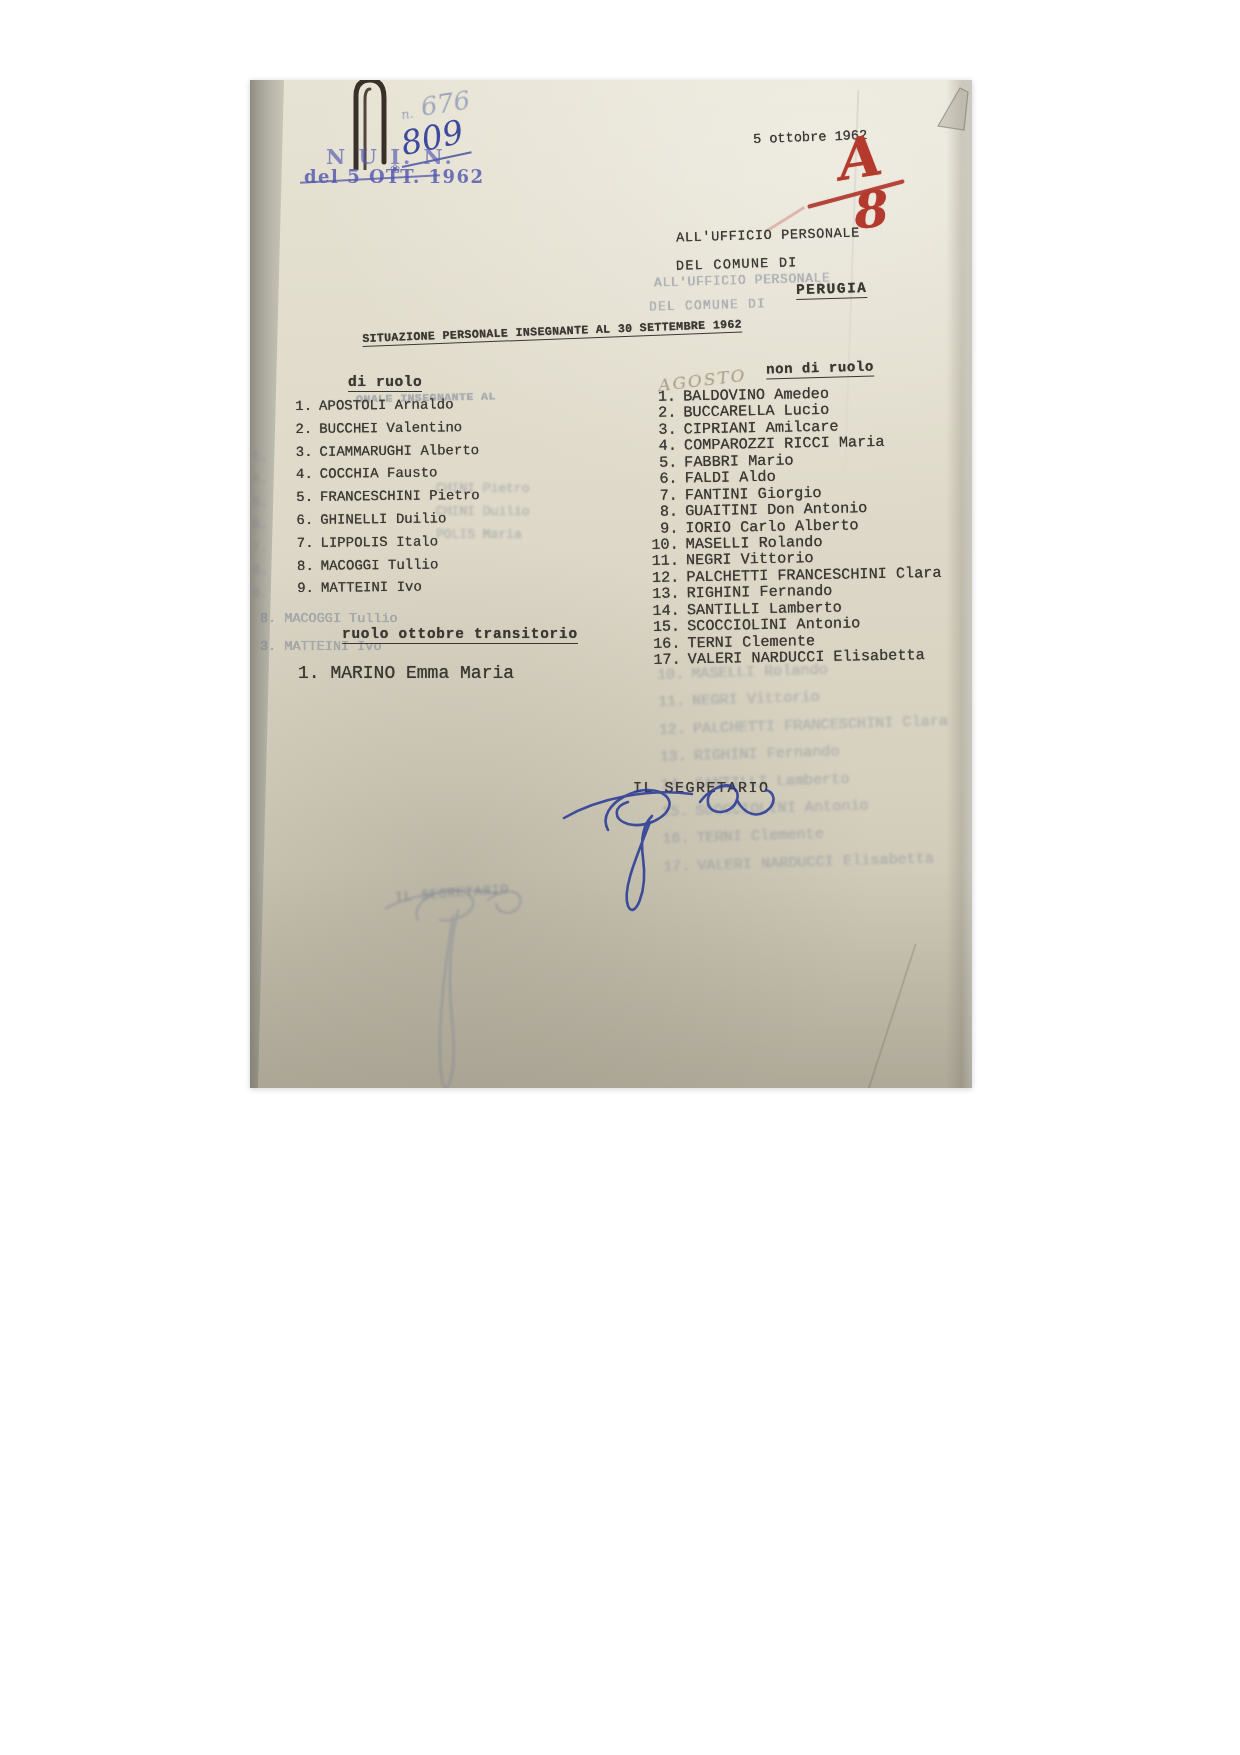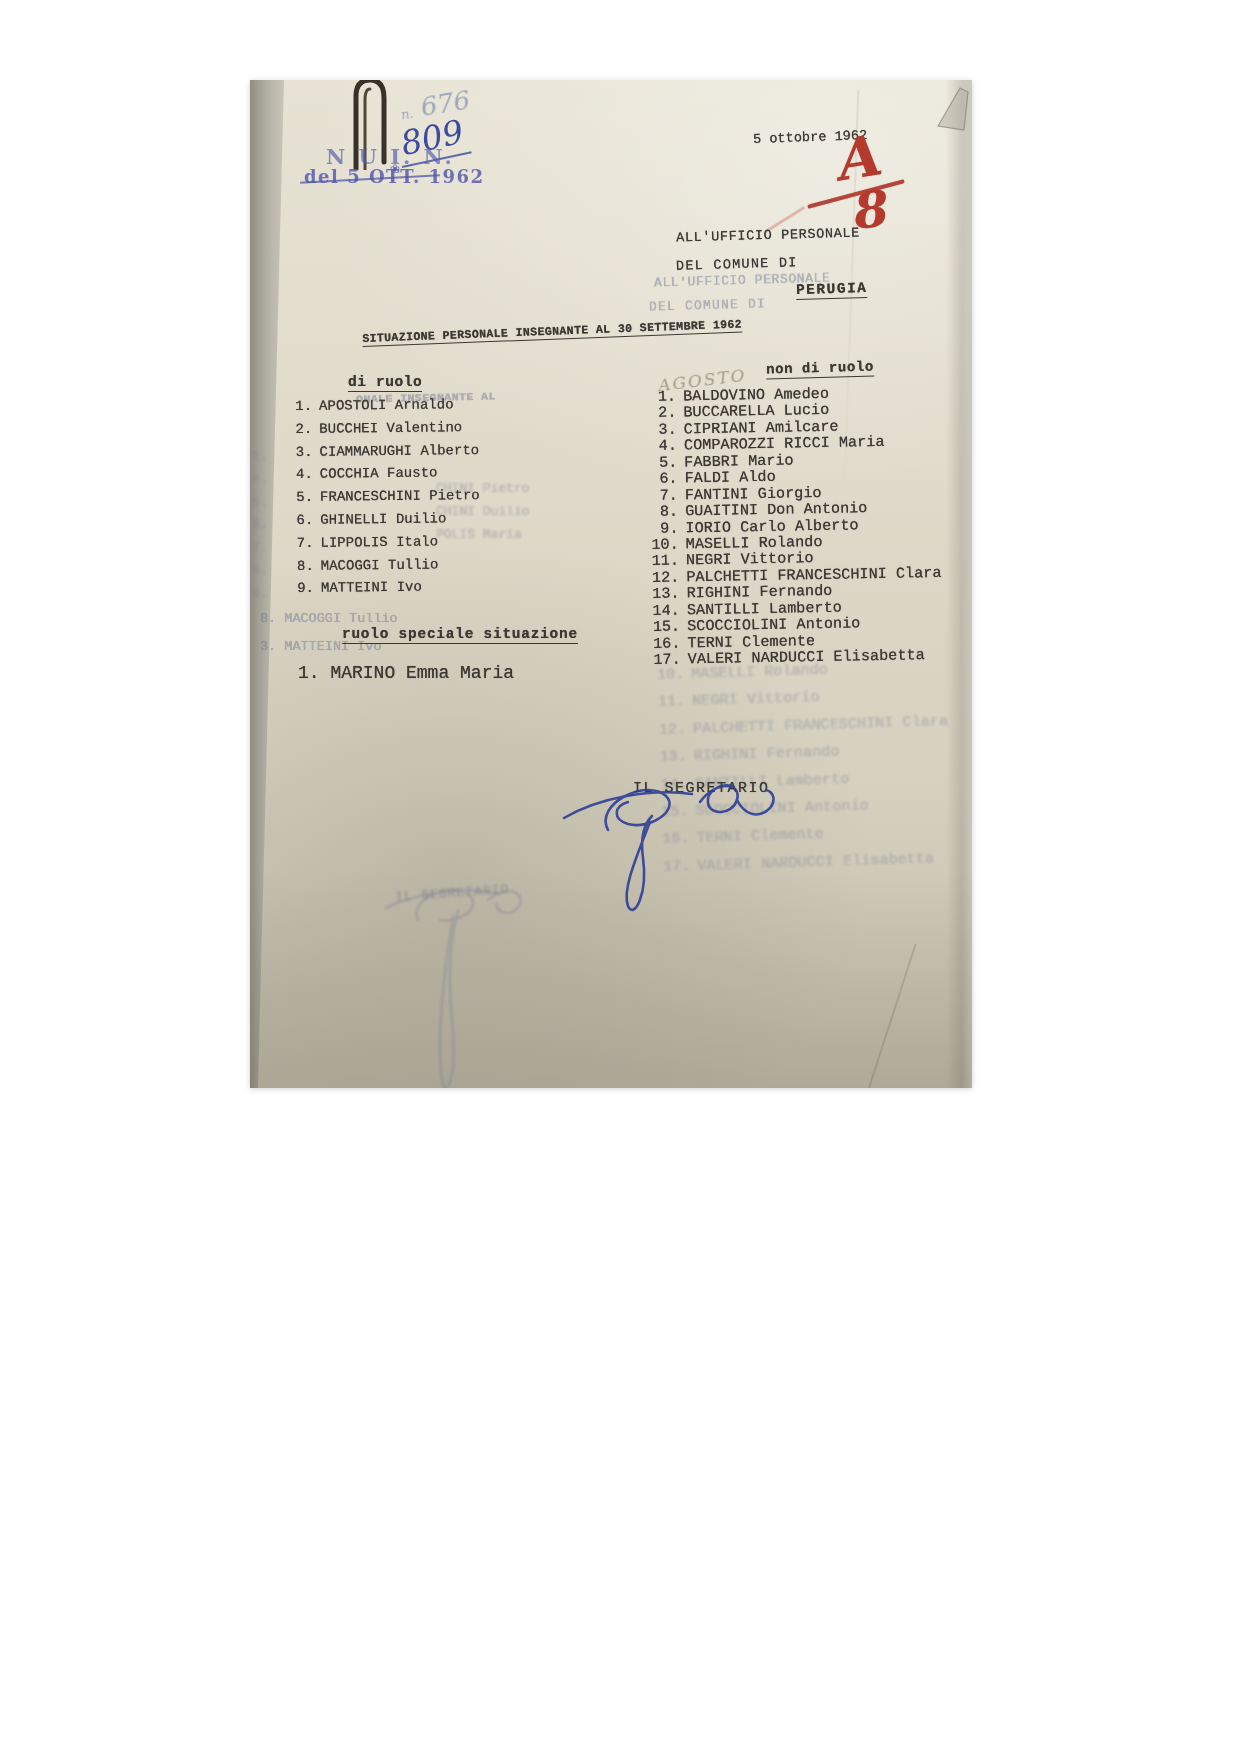--- a/index.html
+++ b/index.html
@@ -291,21 +291,21 @@
         <div class="trow">9.</div>
       </div>
     <div class="tw tlist frag-ghost gh2">
         <div class="trow">CHINI Pietro</div>
         <div class="trow">CHINI Duilio</div>
         <div class="trow">POLIS Maria</div>
       </div>
     <div class="tw gh ghost-mac">8. MACOGGI Tullio</div>
     <div class="tw gh ghost-mat">3. MATTEINI Ivo</div>
 
-    <div class="tw ruolo-spec"><span class="ul">ruolo speciale situazione</span></div>
+    <div class="tw ruolo-spec"><span class="ul">ruolo ottobre transitorio</span></div>
     <div class="tw marino">1. <span>MARINO Emma Maria</span></div>
 
     <div class="tw secretary">IL SEGRETARIO</div>
     <div style="position:absolute;left:300px;top:688px;">
       <svg width="250" height="170" viewBox="0 0 250 170">
         <g fill="none" stroke="#2b3c96" stroke-width="2.6" stroke-linecap="round" opacity=".88">
           <path d="M14,50 C48,30 100,20 142,26"></path>
           <path d="M58,62 C44,36 96,10 116,28 C130,42 100,62 78,56 C62,51 64,38 78,34"></path>
           <path d="M100,54 C86,90 72,122 78,138 C84,152 98,126 93,90 C90,68 94,56 102,48"></path>
           <path d="M150,34 C166,12 192,14 187,32 C182,47 160,48 158,35 C156,24 170,15 182,18"></path>

